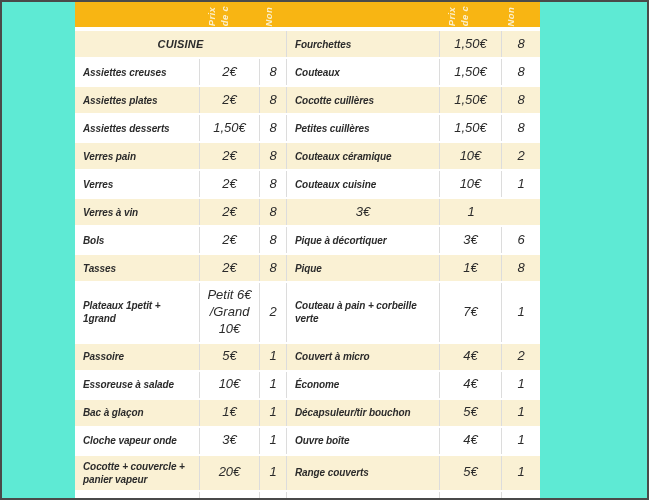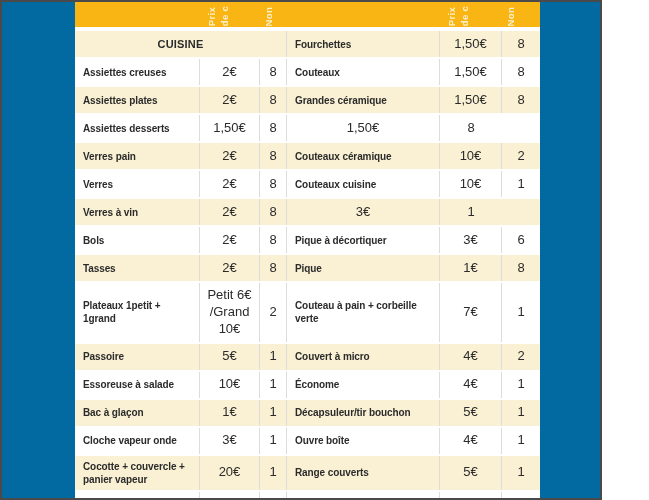--- a/index.html
+++ b/index.html
@@ -10,24 +10,25 @@
     --header-ink:#FBF0CE;
     --frame:#4A4A4A;
   }
   *{margin:0;padding:0;box-sizing:border-box;}
   body{
     font-family:"Liberation Sans","DejaVu Sans",sans-serif;
     background:#fff;
   }
   .frame{
     position:relative;
-    width:602px;height:500px;
-    background:#0369a1;
+    width:649px;height:500px;
+    background:#5eead4;
     border:2px solid var(--frame);
     overflow:hidden;
+    font-style:italic;
   }
   .pricetable{
     position:absolute;
     left:73px;top:0;
     width:465px;
   }
   
   .thead{
     position:relative;
     height:25px;
@@ -151,28 +152,29 @@
           <div class="cell price">2€</div>
           <div class="cell qty">8</div>
           <div class="cell item">Couteaux</div>
           <div class="cell price">1,50€</div>
           <div class="cell qty lastcol">8</div>
         </div>
         <div class="trow stripe">
           <div class="cell item">Assiettes plates</div>
           <div class="cell price">2€</div>
           <div class="cell qty">8</div>
-          <div class="cell item">Grandes céramique</div>
+          <div class="cell item">Cocotte cuillères</div>
           <div class="cell price">1,50€</div>
           <div class="cell qty lastcol">8</div>
         </div>
         <div class="trow plain">
           <div class="cell item">Assiettes desserts</div>
           <div class="cell price">1,50€</div>
           <div class="cell qty">8</div>
+          <div class="cell item">Petites cuillères</div>
           <div class="cell price">1,50€</div>
           <div class="cell qty lastcol">8</div>
         </div>
         <div class="trow stripe">
           <div class="cell item">Verres pain</div>
           <div class="cell price">2€</div>
           <div class="cell qty">8</div>
           <div class="cell item">Couteaux céramique</div>
           <div class="cell price">10€</div>
           <div class="cell qty lastcol">2</div>

